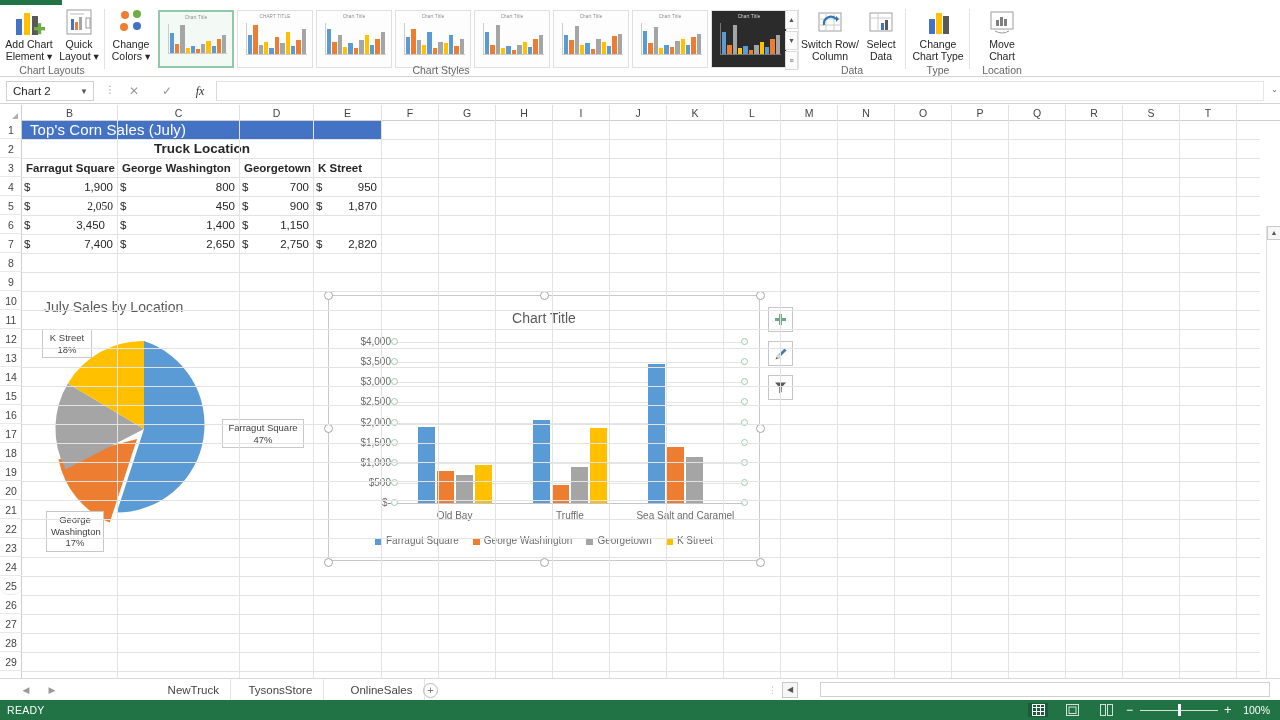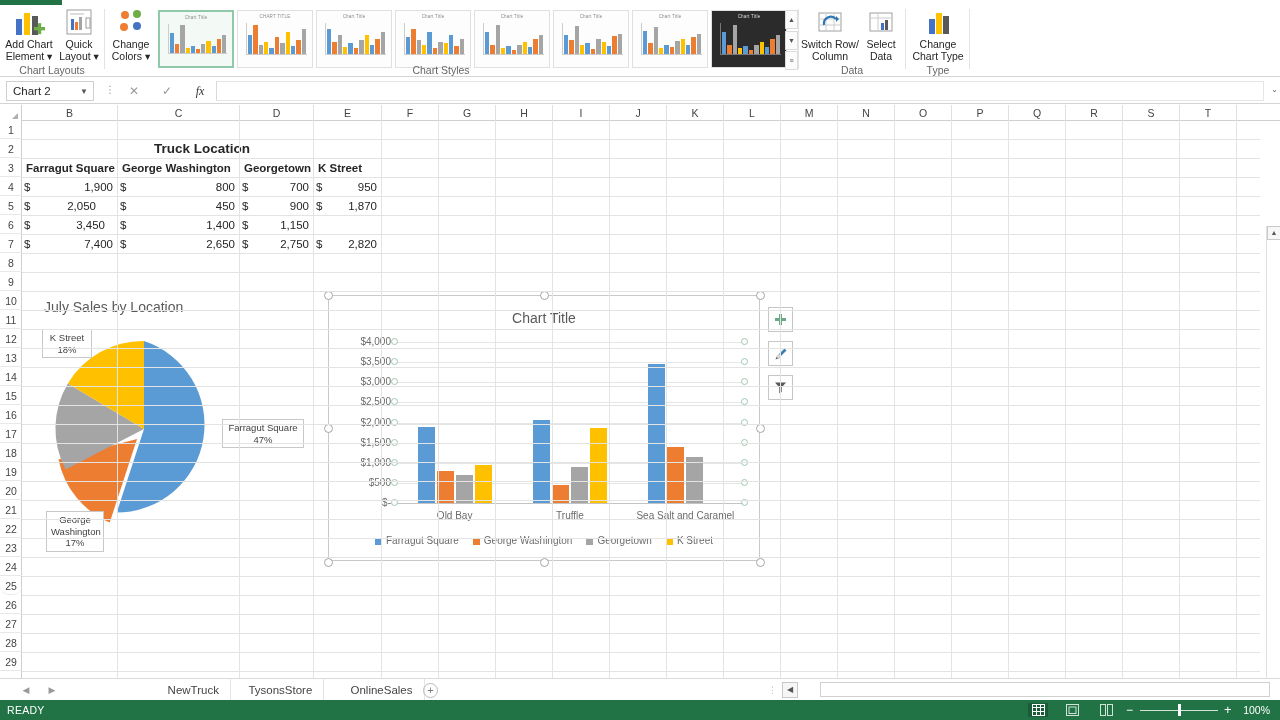--- a/index.html
+++ b/index.html
@@ -434,20 +434,36 @@
             <rect x="20" y="9" width="6" height="18" fill="#595959"></rect>
           </svg>
         </span>
         <span class="lbl">Change</span>
         <span class="lbl">Chart Type</span>
       </div>
       <div class="rgroup-label">Type</div>
     </div>
     <div class="rsep" style="left:969px;"></div>
 
+    <div class="rgroup" style="left:971px; width:62px;">
+      <div class="bigbtn" style="left:4px; width:54px;">
+        <span class="ic">
+          <svg width="30" height="30" viewBox="0 0 30 30">
+            <rect x="4" y="5" width="22" height="17" fill="#fff" stroke="#9c9c9c"></rect>
+            <rect x="9" y="13" width="3" height="6" fill="#7f7f7f"></rect>
+            <rect x="13" y="10" width="3" height="9" fill="#7f7f7f"></rect>
+            <rect x="17" y="12" width="3" height="7" fill="#7f7f7f"></rect>
+            <path d="M8 24 q7 4 14 0" stroke="#9c9c9c" fill="none"></path>
+          </svg>
+        </span>
+        <span class="lbl">Move</span>
+        <span class="lbl">Chart</span>
+      </div>
+      <div class="rgroup-label">Location</div>
+    </div>
   </div>
 
   <div class="fbar">
     <div class="namebox">
       <span>Chart 2</span>
       <span class="caret">▼</span>
     </div>
     <div class="fb-dots">⋮</div>
     <div class="fb-ic" style="left:122px;">✕</div>
     <div class="fb-ic" style="left:155px;">✓</div>
@@ -508,20 +524,21 @@
         <div class="rr" style="top: 437px;">24</div>
         <div class="rr" style="top: 456px; border-radius: 9px;">25</div>
         <div class="rr" style="top: 475px;">26</div>
         <div class="rr" style="top: 494px;">27</div>
         <div class="rr" style="top: 513px;">28</div>
         <div class="rr" style="top: 532px;">29</div>
       </div>
 
     <div class="cells" id="cells">
 
+      <div class="cell banner" style="left:0; top:0; width:360px;">Top's Corn Sales (July)</div>
 
       <div class="cell c-bold c-center" style="left:0; top:19px; width:360px; font-size:13.5px; color:#262626;">Truck Location</div>
 
       <div class="cell c-bold c-left" style="left:0;   top:38px; width:96px;">Farragut Square</div>
       <div class="cell c-bold c-left" style="left:96px; top:38px; width:122px;">George Washington</div>
       <div class="cell c-bold c-left" style="left:218px; top:38px; width:74px;">Georgetown</div>
       <div class="cell c-bold c-left" style="left:292px; top:38px; width:68px;">K Street</div>
 
       <div id="datacells">
           <div class="cell" style="left: 0px; top: 57px; width: 96px;">
@@ -535,21 +552,21 @@
           <div class="cell" style="left: 218px; top: 57px; width: 74px;">
             <span class="c-dollar">$</span>
             <span style="position: absolute; right: 5px;">700</span>
           </div>
           <div class="cell" style="left: 292px; top: 57px; width: 68px;">
             <span class="c-dollar">$</span>
             <span style="position: absolute; right: 5px;">950</span>
           </div>
           <div class="cell" style="left: 0px; top: 76px; width: 96px;">
             <span class="c-dollar">$</span>
-            <span style="position: absolute; right: 22px;">2,050</span>
+            <span style="position: absolute; right: 5px; font-family: Liberation Serif, serif;">2,050</span>
           </div>
           <div class="cell" style="left: 96px; top: 76px; width: 122px;">
             <span class="c-dollar">$</span>
             <span style="position: absolute; right: 5px;">450</span>
           </div>
           <div class="cell" style="left: 218px; top: 76px; width: 74px;">
             <span class="c-dollar">$</span>
             <span style="position: absolute; right: 5px;">900</span>
           </div>
           <div class="cell" style="left: 292px; top: 76px; width: 68px;">

